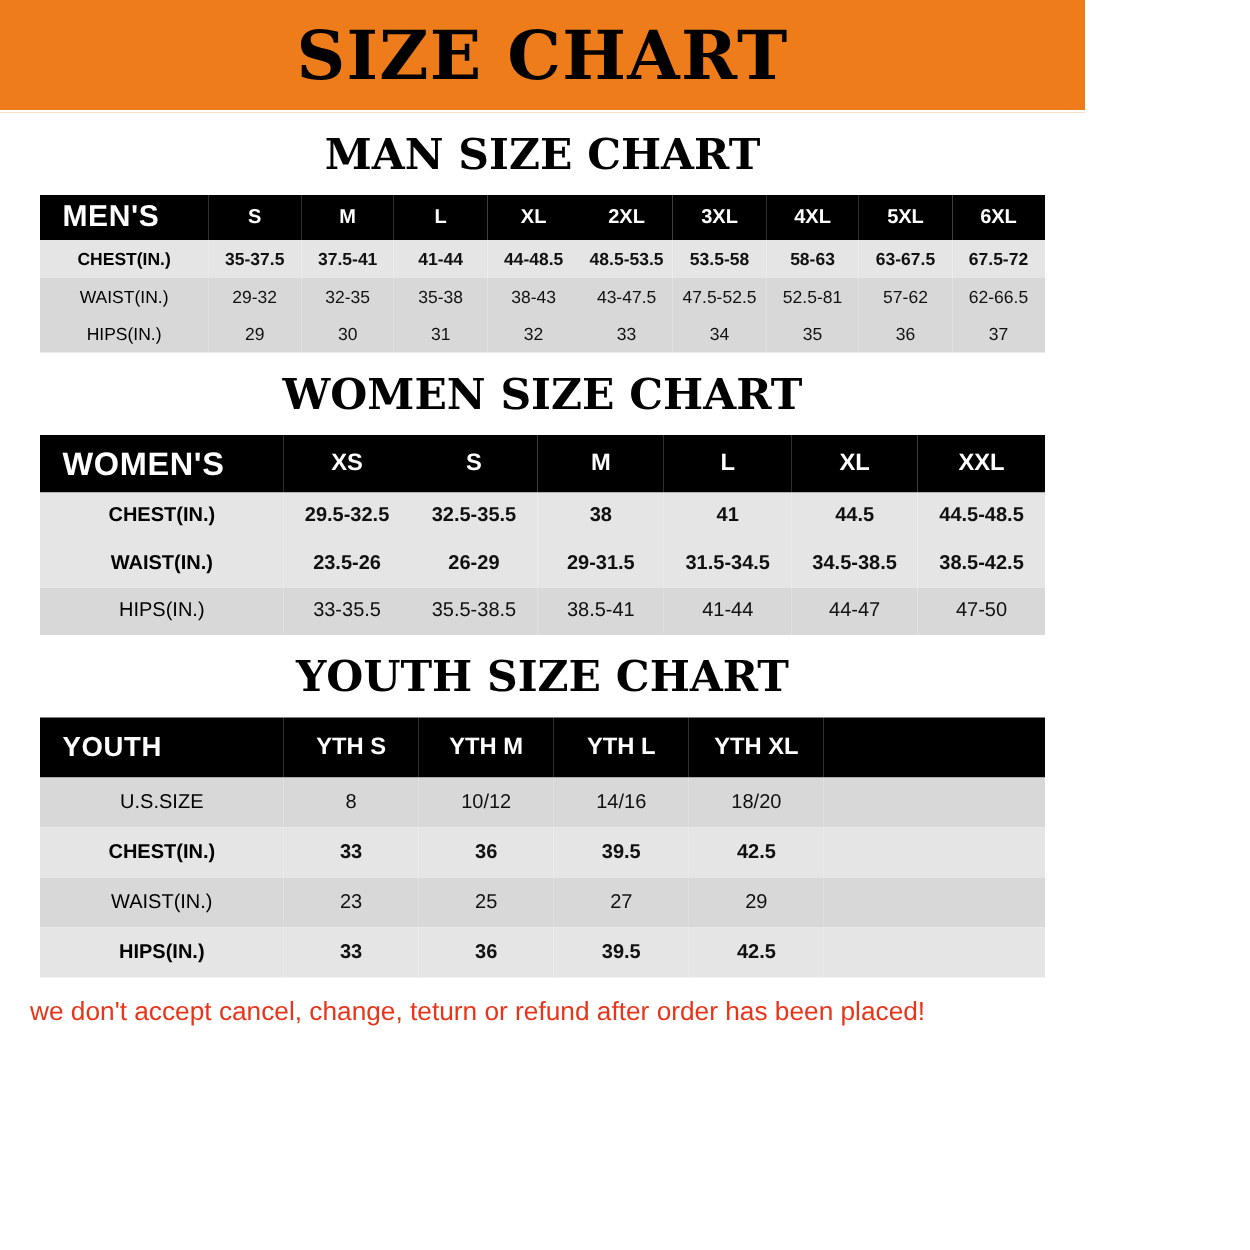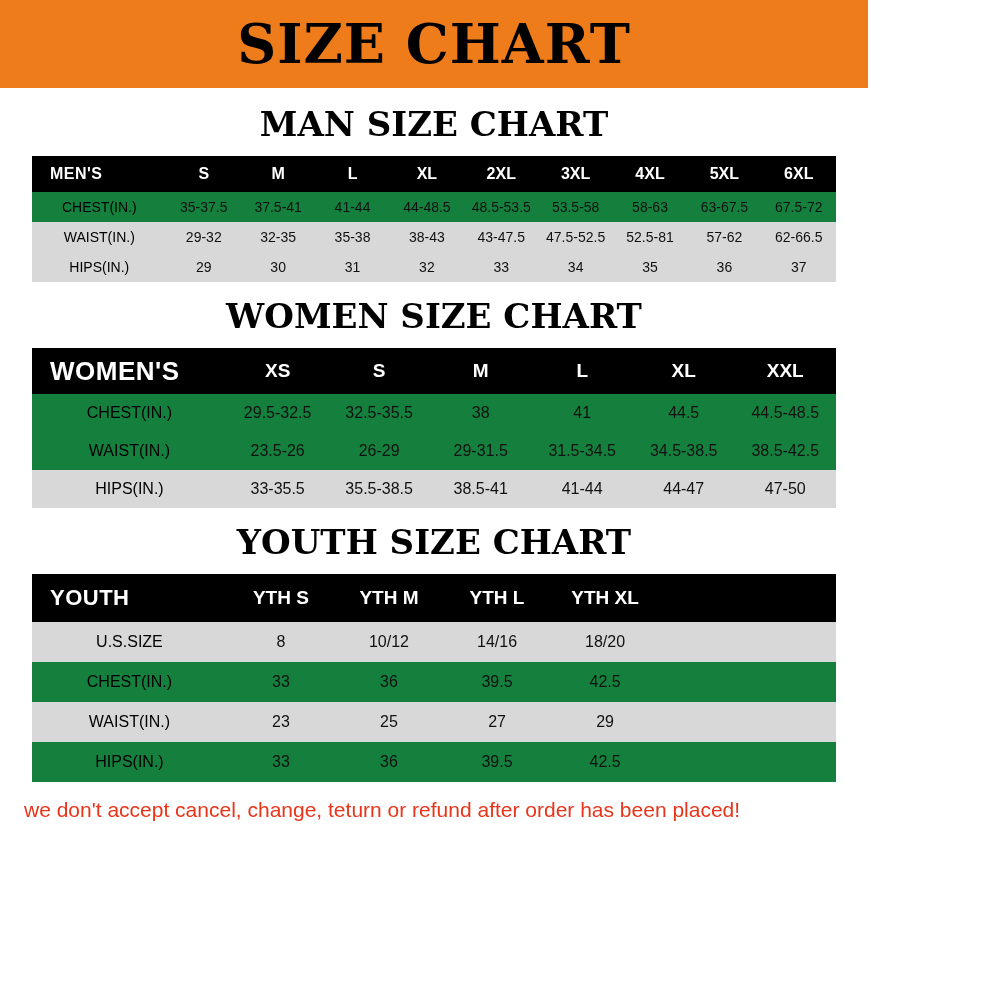--- a/index.html
+++ b/index.html
@@ -68,31 +68,31 @@
     font-weight: bold;
     height: 38px;
     font-size: 17px;
   }
   thead th.corner {
     text-align: left;
     padding-left: 18px;
     font-size: 19px;
     letter-spacing: 0.5px;
   }
-  tbody tr.odd td { background: #15803d; }
+  tbody tr.odd td { background: #e5e5e5; font-weight: bold; }
   tbody tr.even td { background: #d8d8d8; }
   tbody td { height: 31px; }
   tbody td.rowhead {
     text-align: center;
     font-size: 15px;
     color: #000;
   }
   
   .men thead th { height: 36px; font-size: 16px; }
-  .men thead th.corner { font-size: 16px; }
+  .men thead th.corner { font-size: 24px; }
   .men tbody td { height: 30px; font-size: 14px; }
   .men tbody td.rowhead { font-size: 14px; }
   
   .women thead th { height: 46px; font-size: 19px; }
   .women thead th.corner { font-size: 26px; }
   .women tbody td { height: 38px; font-size: 16px; }
   
   .youth thead th { height: 48px; font-size: 19px; margin-left: 28px; }
   .youth thead th.corner { font-size: 22px; }
   .youth tbody td { height: 40px; font-size: 16px; }

